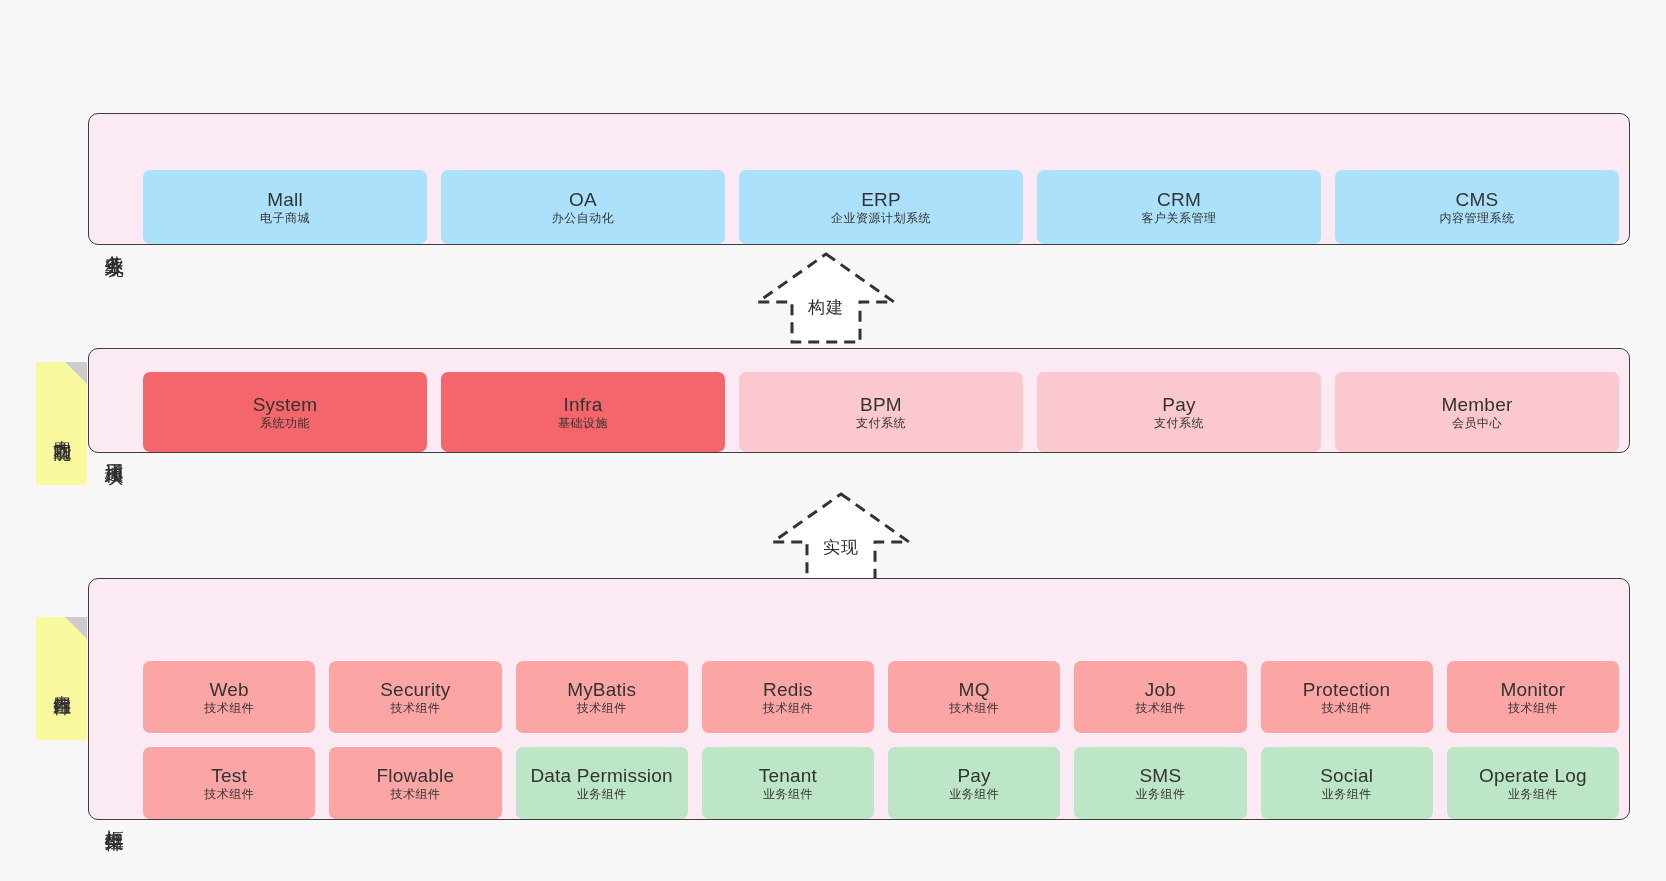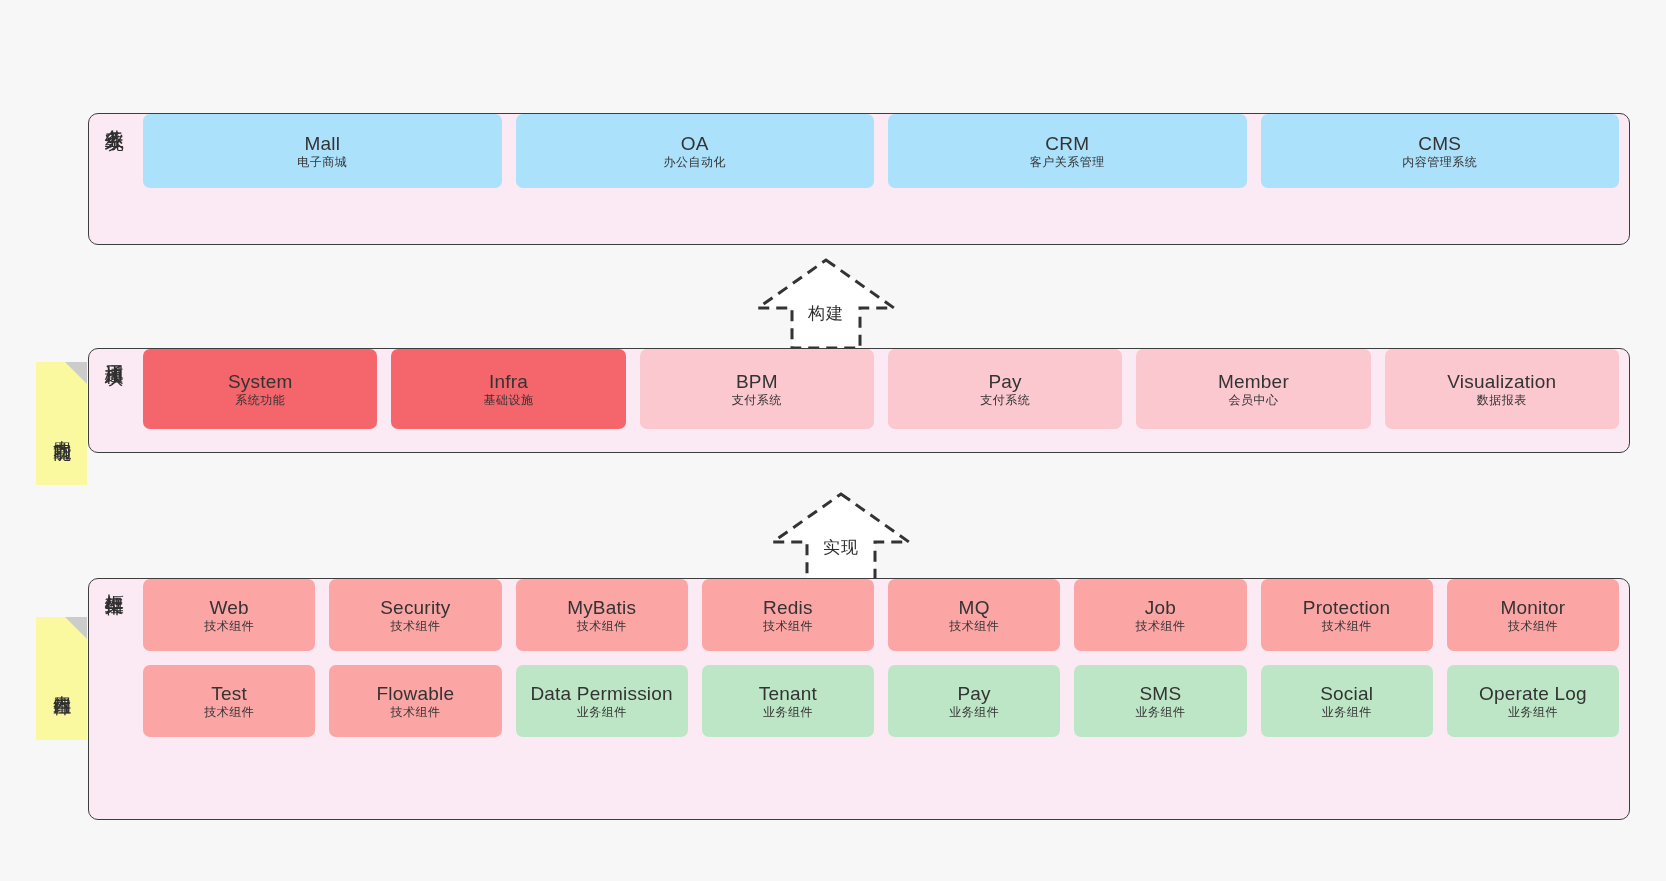--- a/index.html
+++ b/index.html
@@ -21,21 +21,21 @@
   }
 
   
   .layer {
     position: absolute;
     background: #fbeaf4;
     border: 1.6px solid #3d3d3d;
     border-radius: 10px;
     box-sizing: border-box;
     display: flex;
-    align-items: flex-start;
+    align-items: flex-end;
   }
   .layer-title {
     width: 50px;
     flex: 0 0 50px;
     display: flex;
     align-items: center;
     justify-content: center;
     font-size: 19px;
     line-height: 1.18;
     letter-spacing: 1px;
@@ -153,32 +153,36 @@
       <div class="row">
         <div class="node blue h-business">
           <span class="en">Mall</span>
           <span class="cn">电子商城</span>
         </div>
         <div class="node blue h-business">
           <span class="en">OA</span>
           <span class="cn">办公自动化</span>
         </div>
         <div class="node blue h-business">
+          <span class="en">ERP</span>
+          <span class="cn">企业资源计划系统</span>
+        </div>
+        <div class="node blue h-business">
           <span class="en">CRM</span>
           <span class="cn">客户关系管理</span>
         </div>
         <div class="node blue h-business">
           <span class="en">CMS</span>
           <span class="cn">内容管理系统</span>
         </div>
       </div>
     </div>
   </div>
 
-  <div class="arrow" style="left:756px; top:258px;">
+  <div class="arrow" style="left:756px; top:252px;">
     <svg viewBox="0 0 140 92" width="140" height="92" aria-hidden="true">
       <path d="M70 2 L138 50 L104 50 L104 90 L36 90 L36 50 L2 50 Z" fill="#ffffff" stroke="#333333" stroke-width="3" stroke-dasharray="11 7" stroke-linejoin="miter"></path>
     </svg>
     <div class="arrow-label">构建</div>
   </div>
 
   <div class="note" style="left:36px; top:362px; width:51px; height:123px;">
     <span class="fold"></span>
     <span class="note-text">内置功能</span>
   </div>
@@ -200,24 +204,20 @@
           <span class="cn">支付系统</span>
         </div>
         <div class="node pink h-module">
           <span class="en">Pay</span>
           <span class="cn">支付系统</span>
         </div>
         <div class="node pink h-module">
           <span class="en">Member</span>
           <span class="cn">会员中心</span>
         </div>
-        <div class="node pink h-module">
-          <span class="en">Visualization</span>
-          <span class="cn">数据报表</span>
-        </div>
       </div>
     </div>
   </div>
 
   <div class="arrow" style="left:771px; top:492px;text-align:center;">
     <svg viewBox="0 0 140 92" width="140" height="92" aria-hidden="true">
       <path d="M70 2 L138 50 L104 50 L104 90 L36 90 L36 50 L2 50 Z" fill="#ffffff" stroke="#333333" stroke-width="3" stroke-dasharray="11 7" stroke-linejoin="miter"></path>
     </svg>
     <div class="arrow-label">实现</div>
   </div>

